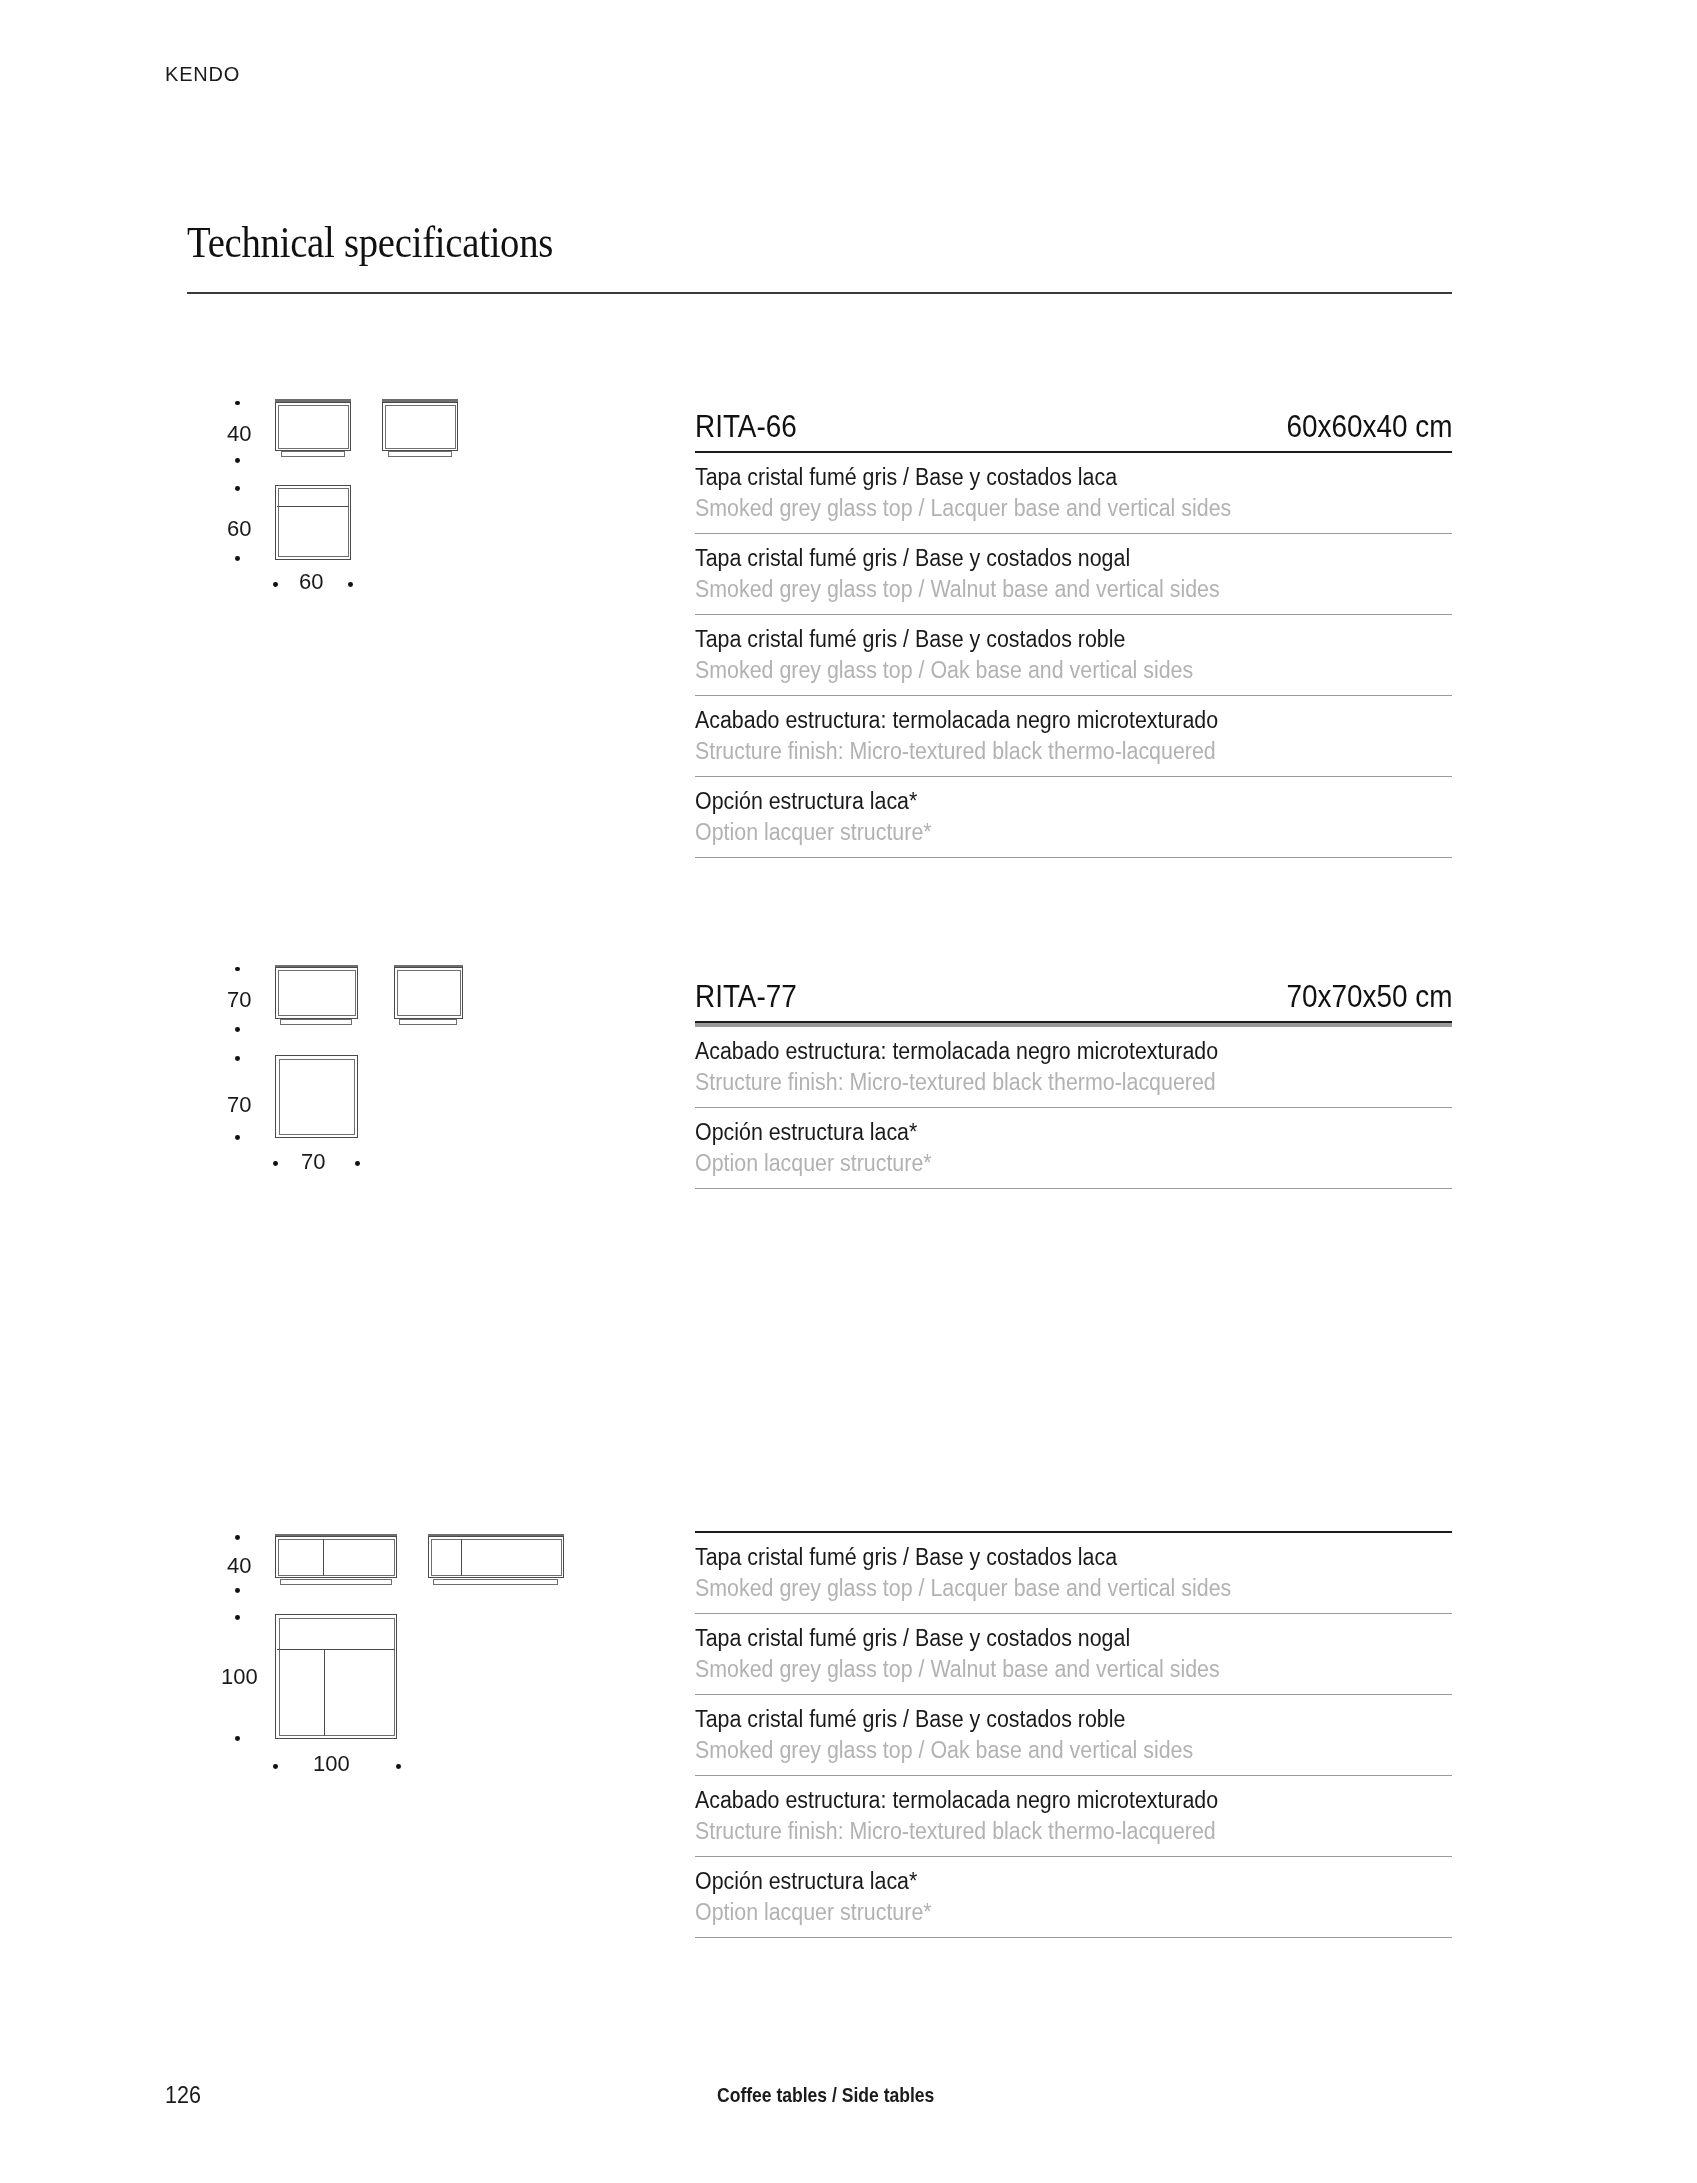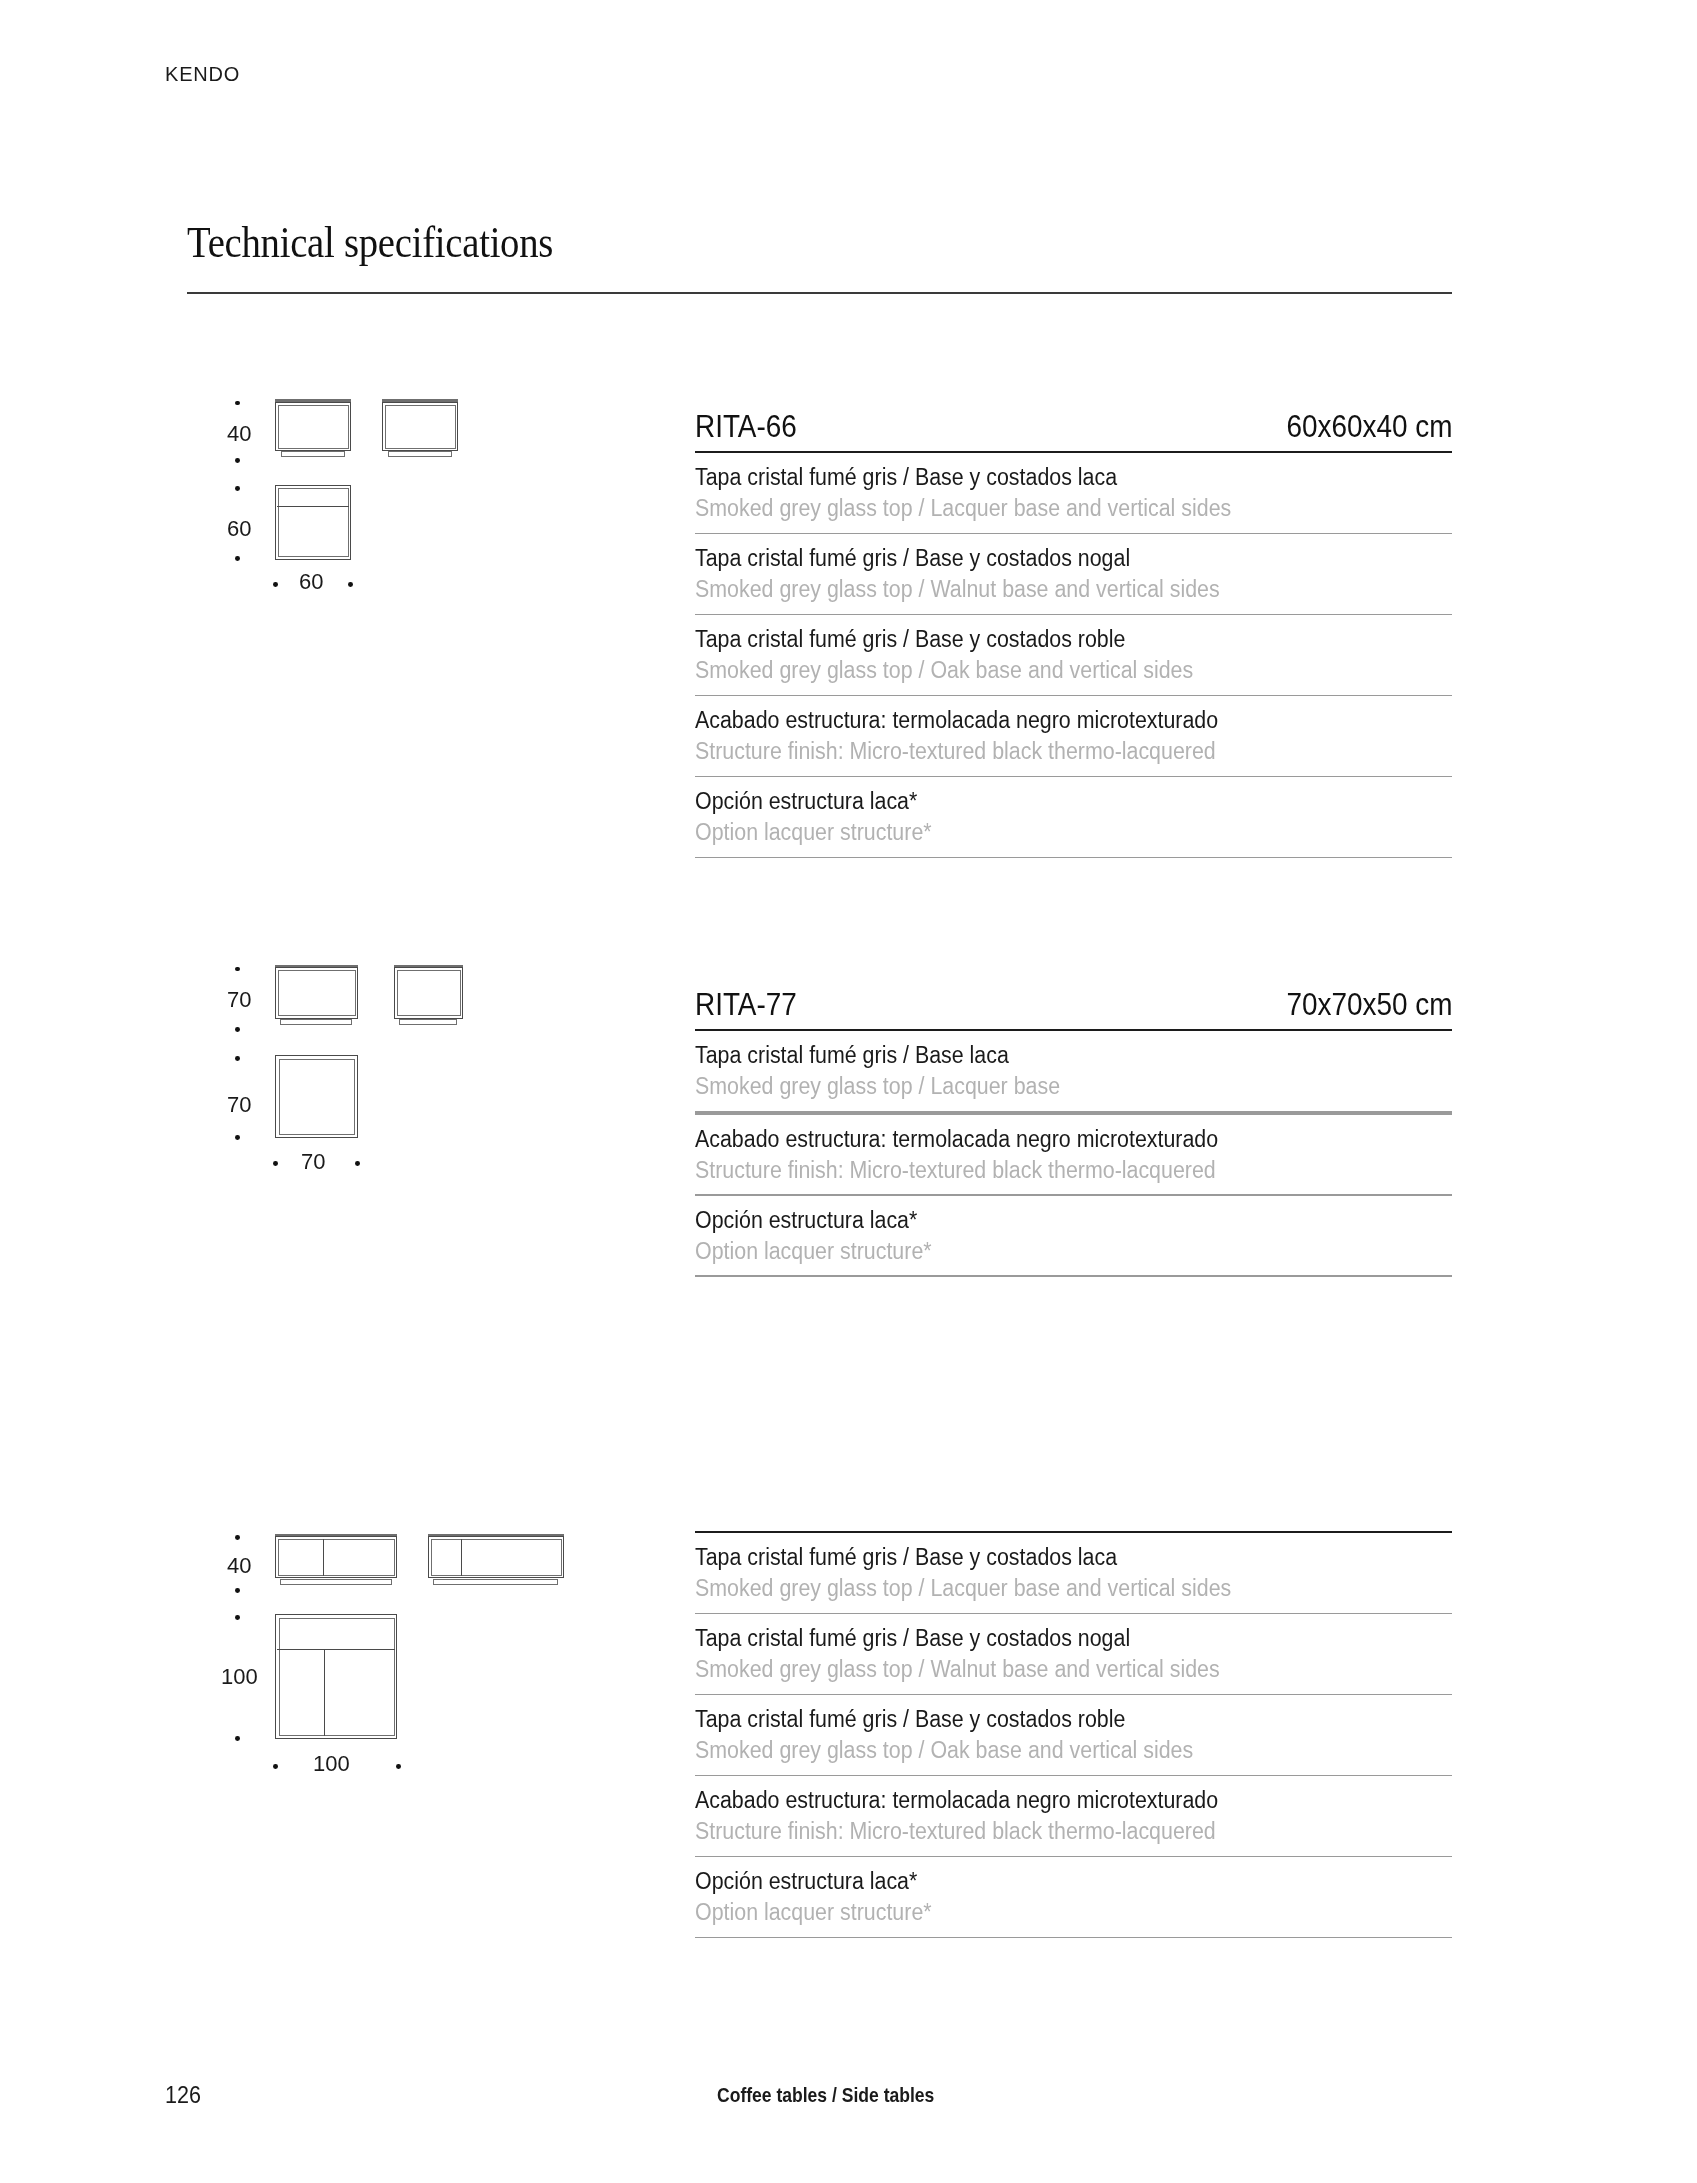--- a/index.html
+++ b/index.html
@@ -322,31 +322,27 @@
 
       <div class="plan" style="left:71px; top:91px; width:83px; height:83px;">
         <div class="plan-inner" style="left:2.7px; top:2.7px; width:76px; height:76px;"></div>
       </div>
 
       <div class="dot" style="left:69px; top:197px;"></div>
       <div class="dim-num" style="left:97px; top:185px;">70</div>
       <div class="dot" style="left:151px; top:197px;"></div>
     </div>
 
-    <div class="spec" style="top:12px;">
+    <div class="spec" style="top:4px;">
       <div class="spec-head">
         <div class="spec-name">RITA-77</div>
         <div class="spec-dims">70x70x50 cm</div>
       </div>
       <div class="rule-strong"></div>
 
-      <div class="row">
-        <div class="row-es">Tapa cristal fumé gris  / Base laca</div>
-        <div class="row-en">Smoked grey glass top / Lacquer base</div>
-      </div>
       <div class="rule-light"></div>
 
       <div class="rule-light"></div>
 
       <div class="rule-light"></div>
 
       <div class="row">
         <div class="row-es">Acabado estructura: termolacada negro microtexturado</div>
         <div class="row-en">Structure finish: Micro-textured black thermo-lacquered</div>
       </div>

